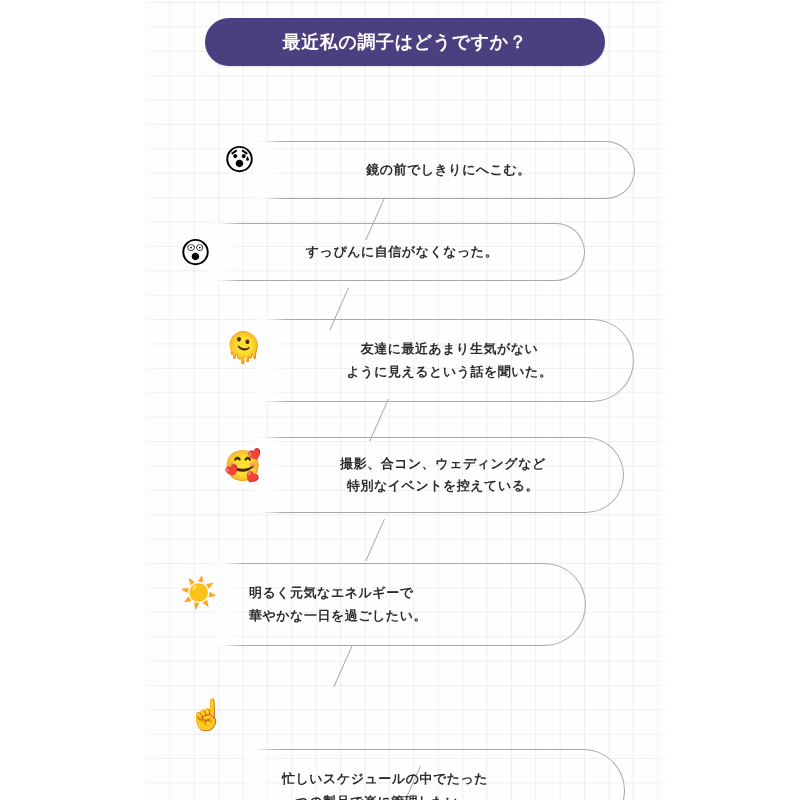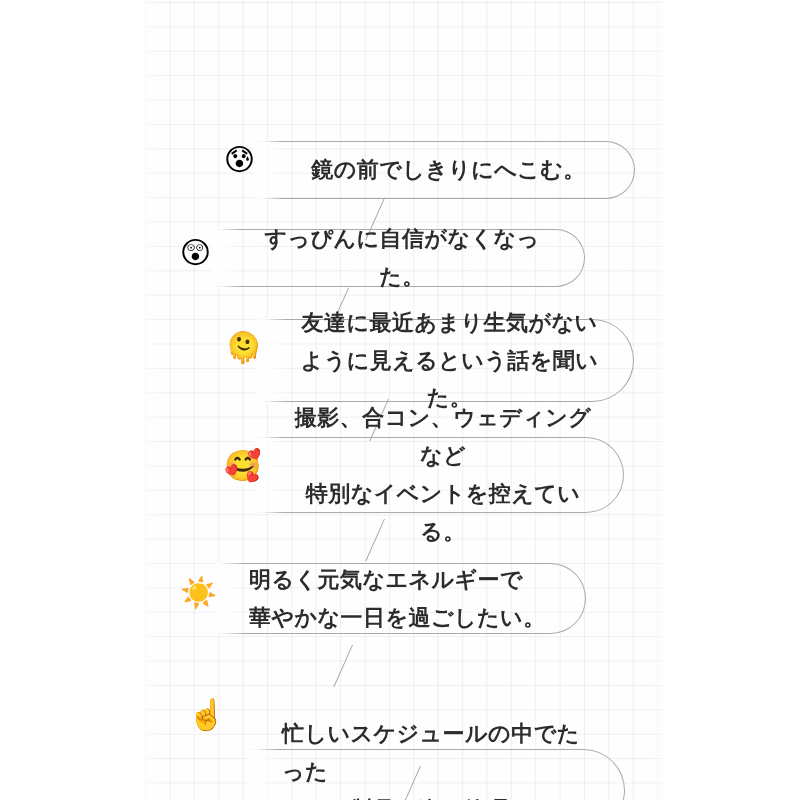--- a/index.html
+++ b/index.html
@@ -111,21 +111,21 @@
     width: 30px;
     background: linear-gradient(to right, rgba(254,254,254,1) 0%, rgba(254,254,254,0.85) 35%, rgba(254,254,254,0) 100%);
     pointer-events: none;
     z-index: 2;
   }
 
   .bubble-text {
     position: relative;
     z-index: 3;
     color: #2c2c2e;
-    font-size: 22px;
+    font-size: 13px;
     font-weight: bold;
     line-height: 1.72;
     letter-spacing: 0.5px;
     white-space: pre-line;
     width: 100%;
     padding: 0 26px 0 34px;
     box-sizing: border-box;
   }
   .align-center .bubble-text { text-align: center; }
   .align-left   .bubble-text { text-align: left; }
@@ -141,32 +141,35 @@
     z-index: 3;
   }
 </style>
 </head>
 <body>
 
 <div class="page">
 
   <div class="grid-panel"></div>
 
+  <div class="header-pill">
+    <span class="header-pill-text">最近私の調子はどうですか？</span>
+  </div>
 
   <div class="row">
     <span class="emoji" style="left:224px; top:145px;">😰</span>
     <div class="bubble align-center" style="left:255px; top:141px; width:380px; height:58px;">
       <span class="bubble-text">鏡の前でしきりにへこむ。</span>
     </div>
     <div class="tail" style="left:384px; top:198px;"></div>
   </div>
 
   <div class="row">
     <span class="emoji" style="left:180px; top:238px;">😲</span>
-    <div class="bubble align-center" style="left:212px; top:229px; width:373px; height:58px;">
+    <div class="bubble align-center" style="left:212px; top:223px; width:373px; height:58px;">
       <span class="bubble-text">すっぴんに自信がなくなった。</span>
     </div>
     <div class="tail" style="left:348px; top:288px;"></div>
   </div>
 
   <div class="row">
     <span class="emoji" style="left:225px; top:333px;">🫠</span>
     <div class="bubble align-center" style="left:258px; top:319px; width:376px; height:83px;">
       <span class="bubble-text">友達に最近あまり生気がない
 ように見えるという話を聞いた。</span>
@@ -178,21 +181,21 @@
     <span class="emoji" style="left:224px; top:451px;">🥰</span>
     <div class="bubble align-center" style="left:255px; top:437px; width:369px; height:76px;">
       <span class="bubble-text">撮影、合コン、ウェディングなど
 特別なイベントを控えている。</span>
     </div>
     <div class="tail" style="left:384px; top:519px;"></div>
   </div>
 
   <div class="row">
     <span class="emoji" style="left:180px; top:578px;">☀️</span>
-    <div class="bubble align-left" style="left:215px; top:563px; width:371px; height:71px;">
+    <div class="bubble align-left" style="left:215px; top:563px; width:371px; height:83px;">
       <span class="bubble-text">明るく元気なエネルギーで
 華やかな一日を過ごしたい。</span>
     </div>
     <div class="tail" style="left:352px; top:645px;"></div>
   </div>
 
   <div class="row">
     <span class="emoji" style="left:188px; top:700px;">☝️</span>
     <div class="bubble align-left" style="left:248px; top:720px; width:377px; height:83px;margin-top:29px;">
       <span class="bubble-text">忙しいスケジュールの中でたった

